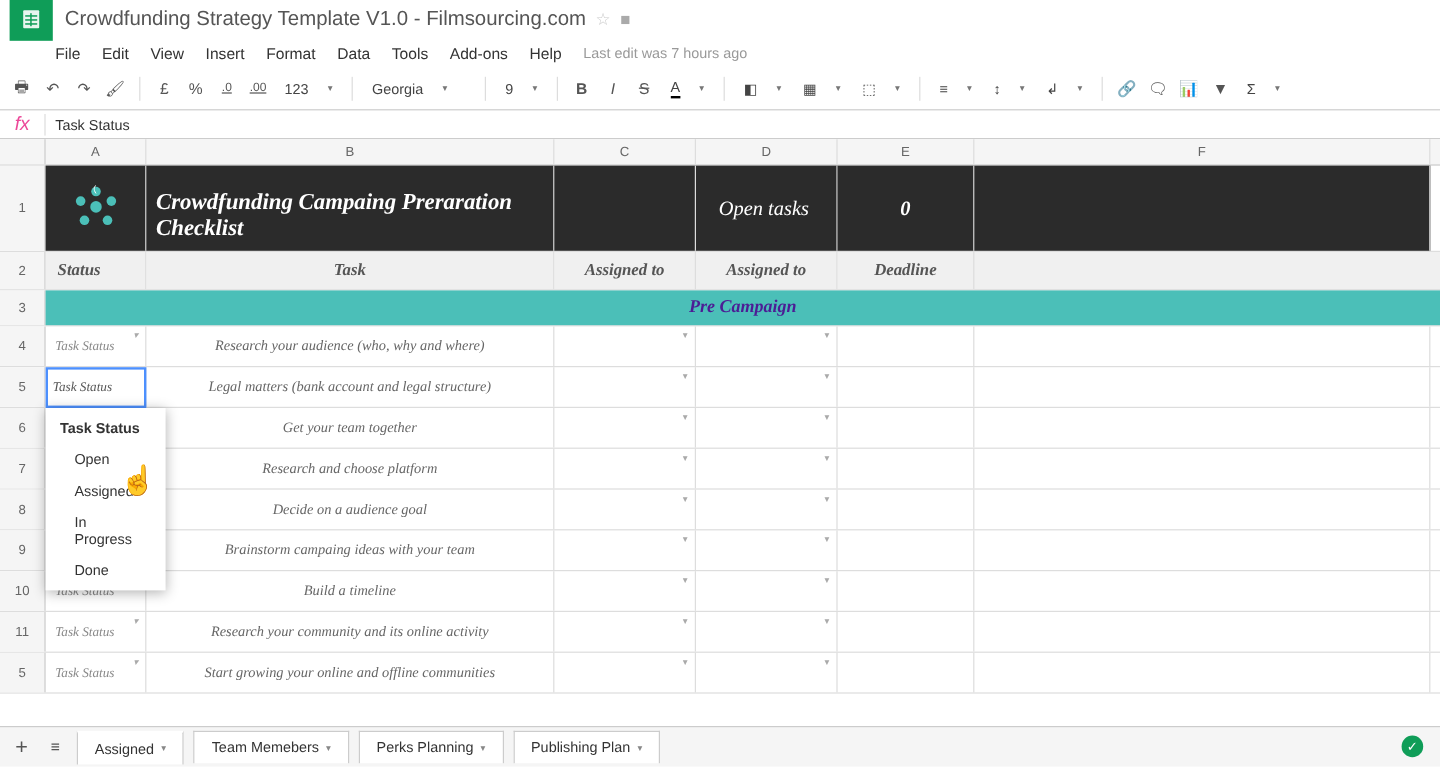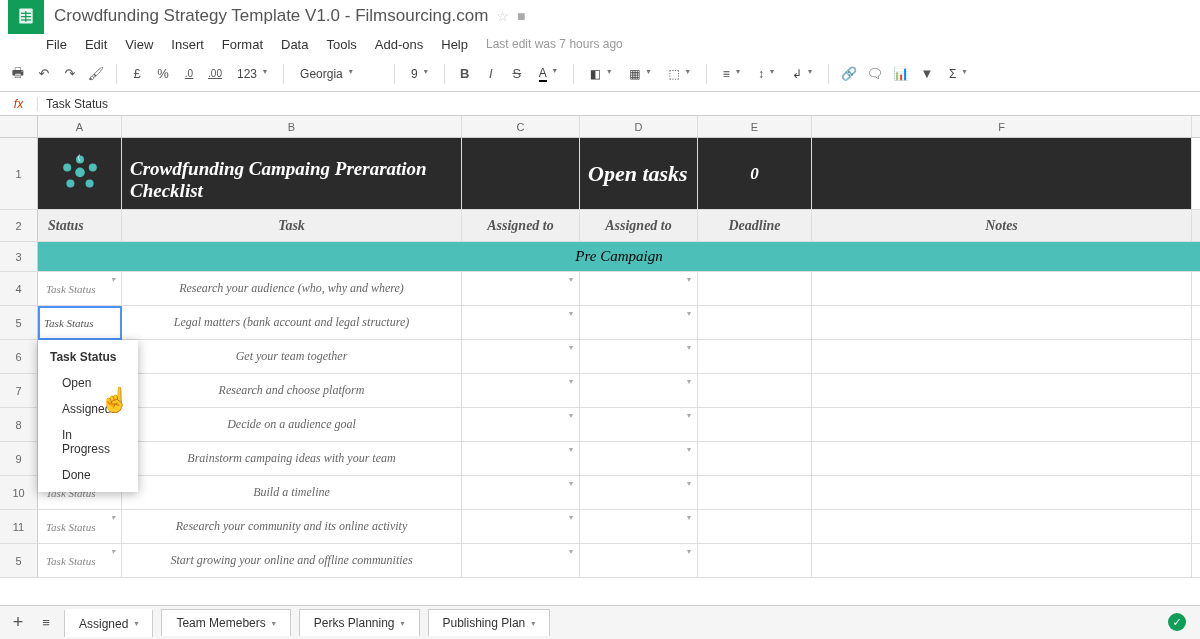--- a/index.html
+++ b/index.html
@@ -8,45 +8,45 @@
   .logo { width: 36px; height: 36px; background: #0f9d58; display: flex; align-items: center; justify-content: center; margin-right: 10px; color: #fff; font-size: 16px; }
   .doc-title { font-size: 17px; color: #555; }
   .star-icon { margin-left: 8px; color: #ccc; font-size: 14px; }
   .folder-icon { margin-left: 8px; color: #aaa; font-size: 14px; }
   .menu-bar { display: flex; align-items: center; padding: 0 46px; height: 24px; font-size: 13px; color: #333; }
   .menu-bar .menu-item { margin-right: 18px; cursor: pointer; }
   .last-edit { color: #999; font-size: 12px; }
   .toolbar { display: flex; align-items: center; padding: 4px 8px; border-bottom: 1px solid #ccc; height: 36px; gap: 6px; }
   .tb-ico { width: 20px; height: 20px; display: flex; align-items: center; justify-content: center; color: #555; font-size: 13px; cursor: pointer; }
   .tb-sep { width: 1px; height: 20px; background: #ddd; margin: 0 4px; }
-  .tb-sel { display: flex; padding: 2px 6px; font-size: 12px; color: #444; cursor: pointer; gap: 6px; }
+  .tb-sel { display: flex; align-items: center; padding: 2px 6px; font-size: 12px; color: #444; cursor: pointer; gap: 16px; }
   .tb-sel .caret { font-size: 8px; color: #777; }
   .fx-bar { display: flex; align-items: center; border-bottom: 1px solid #ccc; height: 24px; }
-  .fx-label { width: 38px; text-align: center; font-style: italic; color: #c2410c; border-right: 1px solid #ddd; font-size: 12px; }
+  .fx-label { width: 38px; text-align: center; font-style: italic; color: #ec4899; border-right: 1px solid #ddd; font-size: 16px; }
   .fx-input { flex: 1; padding: 0 8px; font-size: 12px; }
   .grid { position: relative; }
   .col-headers { display: flex; height: 22px; border-bottom: 1px solid #ccc; background: #f5f5f5; }
   .row-hdr-space { width: 38px; border-right: 1px solid #ccc; background: #f5f5f5; }
   .col-h { border-right: 1px solid #ddd; text-align: center; font-size: 11px; color: #666; line-height: 22px; }
   .cA { width: 84px; } .cB { width: 340px; } .cC { width: 118px; } .cD { width: 118px; } .cE { width: 114px; } .cF { width: 380px; }
   .grid-body { position: relative; }
   .row { display: flex; border-bottom: 1px solid #ddd; }
   .row-h { width: 38px; border-right: 1px solid #ccc; background: #f5f5f5; text-align: center; font-size: 11px; color: #666; display: flex; align-items: center; justify-content: center; }
   .cell { border-right: 1px solid #ddd; display: flex; align-items: center; padding: 4px 8px; position: relative; font-size: 12px; }
   .r1 { height: 72px; }
   .r1 .cell { background: #2b2b2b; color: #fff; }
   .r1 .cA { justify-content: center; }
   .title-text { font-family: Georgia, serif; font-style: italic; font-size: 19px; font-weight: bold; margin-top: 12px; }
-  .open-tasks { font-family: Georgia, serif; font-style: italic; font-size: 22px; font-weight: bold; }
+  .open-tasks { font-family: Georgia, serif; font-style: italic; font-size: 17px; font-weight: normal; margin-left: 11px; }
   .count { font-family: Georgia, serif; font-style: italic; font-size: 17px; font-weight: bold; }
   .r2 { height: 32px; background: #f0f0f0; }
   .r2 .cell { font-family: Georgia, serif; font-style: italic; font-weight: bold; font-size: 14px; color: #555; justify-content: center; background: #f0f0f0; }
   .r2 .cA { justify-content: flex-start; padding-left: 10px; }
   .r3 { height: 30px; }
-  .r3 .merged { flex: 1; background: #4bbfb8; color: #000000; font-family: Georgia, serif; font-style: italic; font-weight: normal; font-size: 15px; display: flex; align-items: center; justify-content: center; }
+  .r3 .merged { flex: 1; background: #4bbfb8; color: #4c1d95; font-family: Georgia, serif; font-style: italic; font-weight: bold; font-size: 15px; display: flex; align-items: center; justify-content: center; }
   .data-row { height: 34px; }
   .data-row .cA { font-family: Georgia, serif; font-style: italic; font-size: 11px; color: #888; }
   .data-row .cB { font-family: Georgia, serif; font-style: italic; font-size: 12px; color: #666; justify-content: center; }
   .dd-arrow { position: absolute; right: 2px; top: 2px; width: 12px; height: 10px; font-size: 8px; color: #aaa; display: flex; align-items: center; justify-content: center; cursor: pointer; }
   .edit-cell { position: absolute; left: 38px; width: 84px; border: 2px solid #4d90fe; background: #fff; z-index: 5; height: 34px; display: flex; align-items: center; padding: 4px; }
   .edit-cell input { border: none; outline: none; width: 100%; font-family: Georgia, serif; font-style: italic; font-size: 11px; color: #555; }
   .dropdown { position: absolute; left: 38px; width: 100px; background: #fff; box-shadow: 0 2px 10px rgba(0,0,0,0.3); z-index: 10; padding: 4px 0; font-size: 12px; }
   .dropdown .dd-item { padding: 6px 24px; cursor: pointer; color: #333; }
   .dropdown .dd-header { font-weight: bold; padding: 6px 12px; }
   .cursor-hand { position: absolute; font-size: 24px; z-index: 20; pointer-events: none; filter: drop-shadow(1px 1px 0 #fff); }
@@ -200,21 +200,20 @@
       <div class="cell cF"></div>
     </div>
 
     <div class="row r2">
       <div class="row-h">2</div>
       <div class="cell cA">Status</div>
       <div class="cell cB">Task</div>
       <div class="cell cC">Assigned to</div>
       <div class="cell cD">Assigned to</div>
       <div class="cell cE">Deadline</div>
-      <div class="cell cF">Notes</div>
     </div>
 
     <div class="row r3">
       <div class="row-h">3</div>
       <div class="merged">Pre Campaign</div>
     </div>
 
     <div id="data-rows">
         <div class="row data-row">
           <div class="row-h">4</div>

